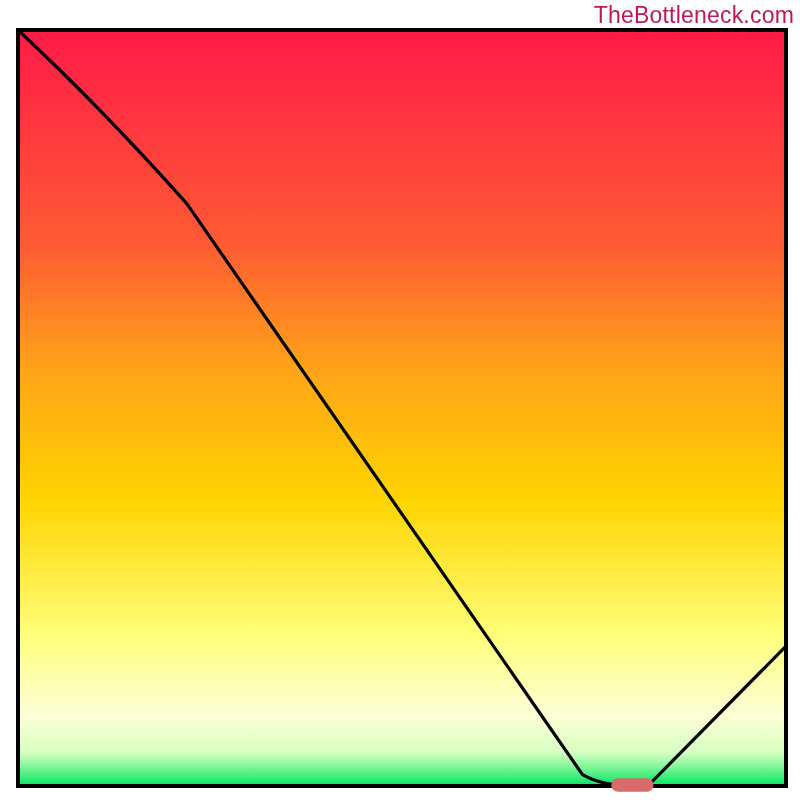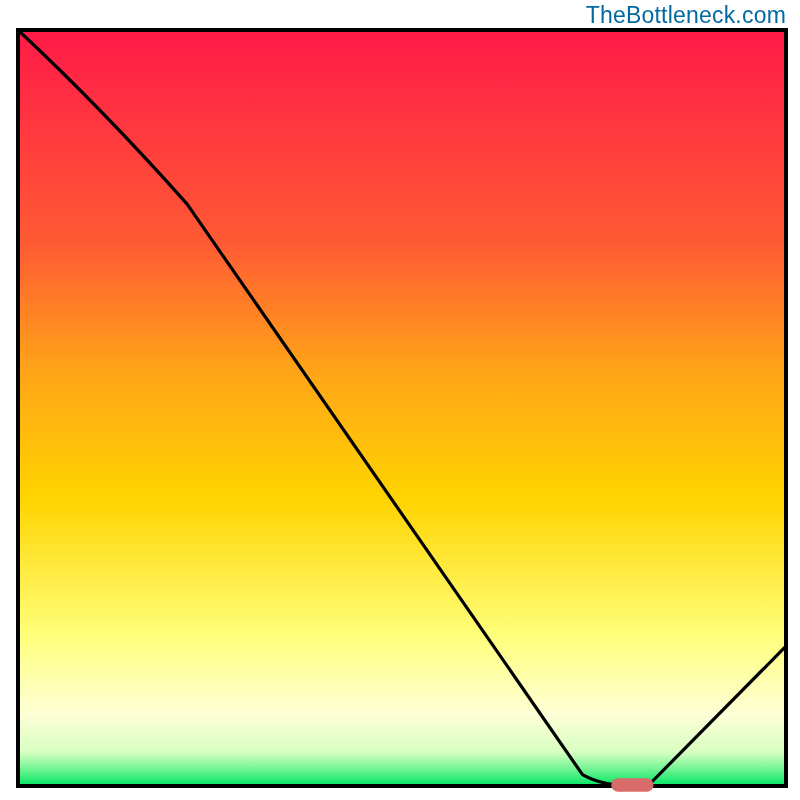--- a/index.html
+++ b/index.html
@@ -12,24 +12,24 @@
     font-family: Arial, Helvetica, sans-serif;
   }
   .stage {
     position: relative;
     width: 800px;
     height: 800px;
   }
   .watermark {
     position: absolute;
     top: 2px;
-    right: 14px;
+    right: 6px;
     font-size: 23px;
     font-weight: 400;
-    color: #0369a1;
+    color: #be185d;
     letter-spacing: 0.2px;
     z-index: 10;
     user-select: none;
   }
   svg {
     display: block;
   }
 </style>
 </head>
 <body>

